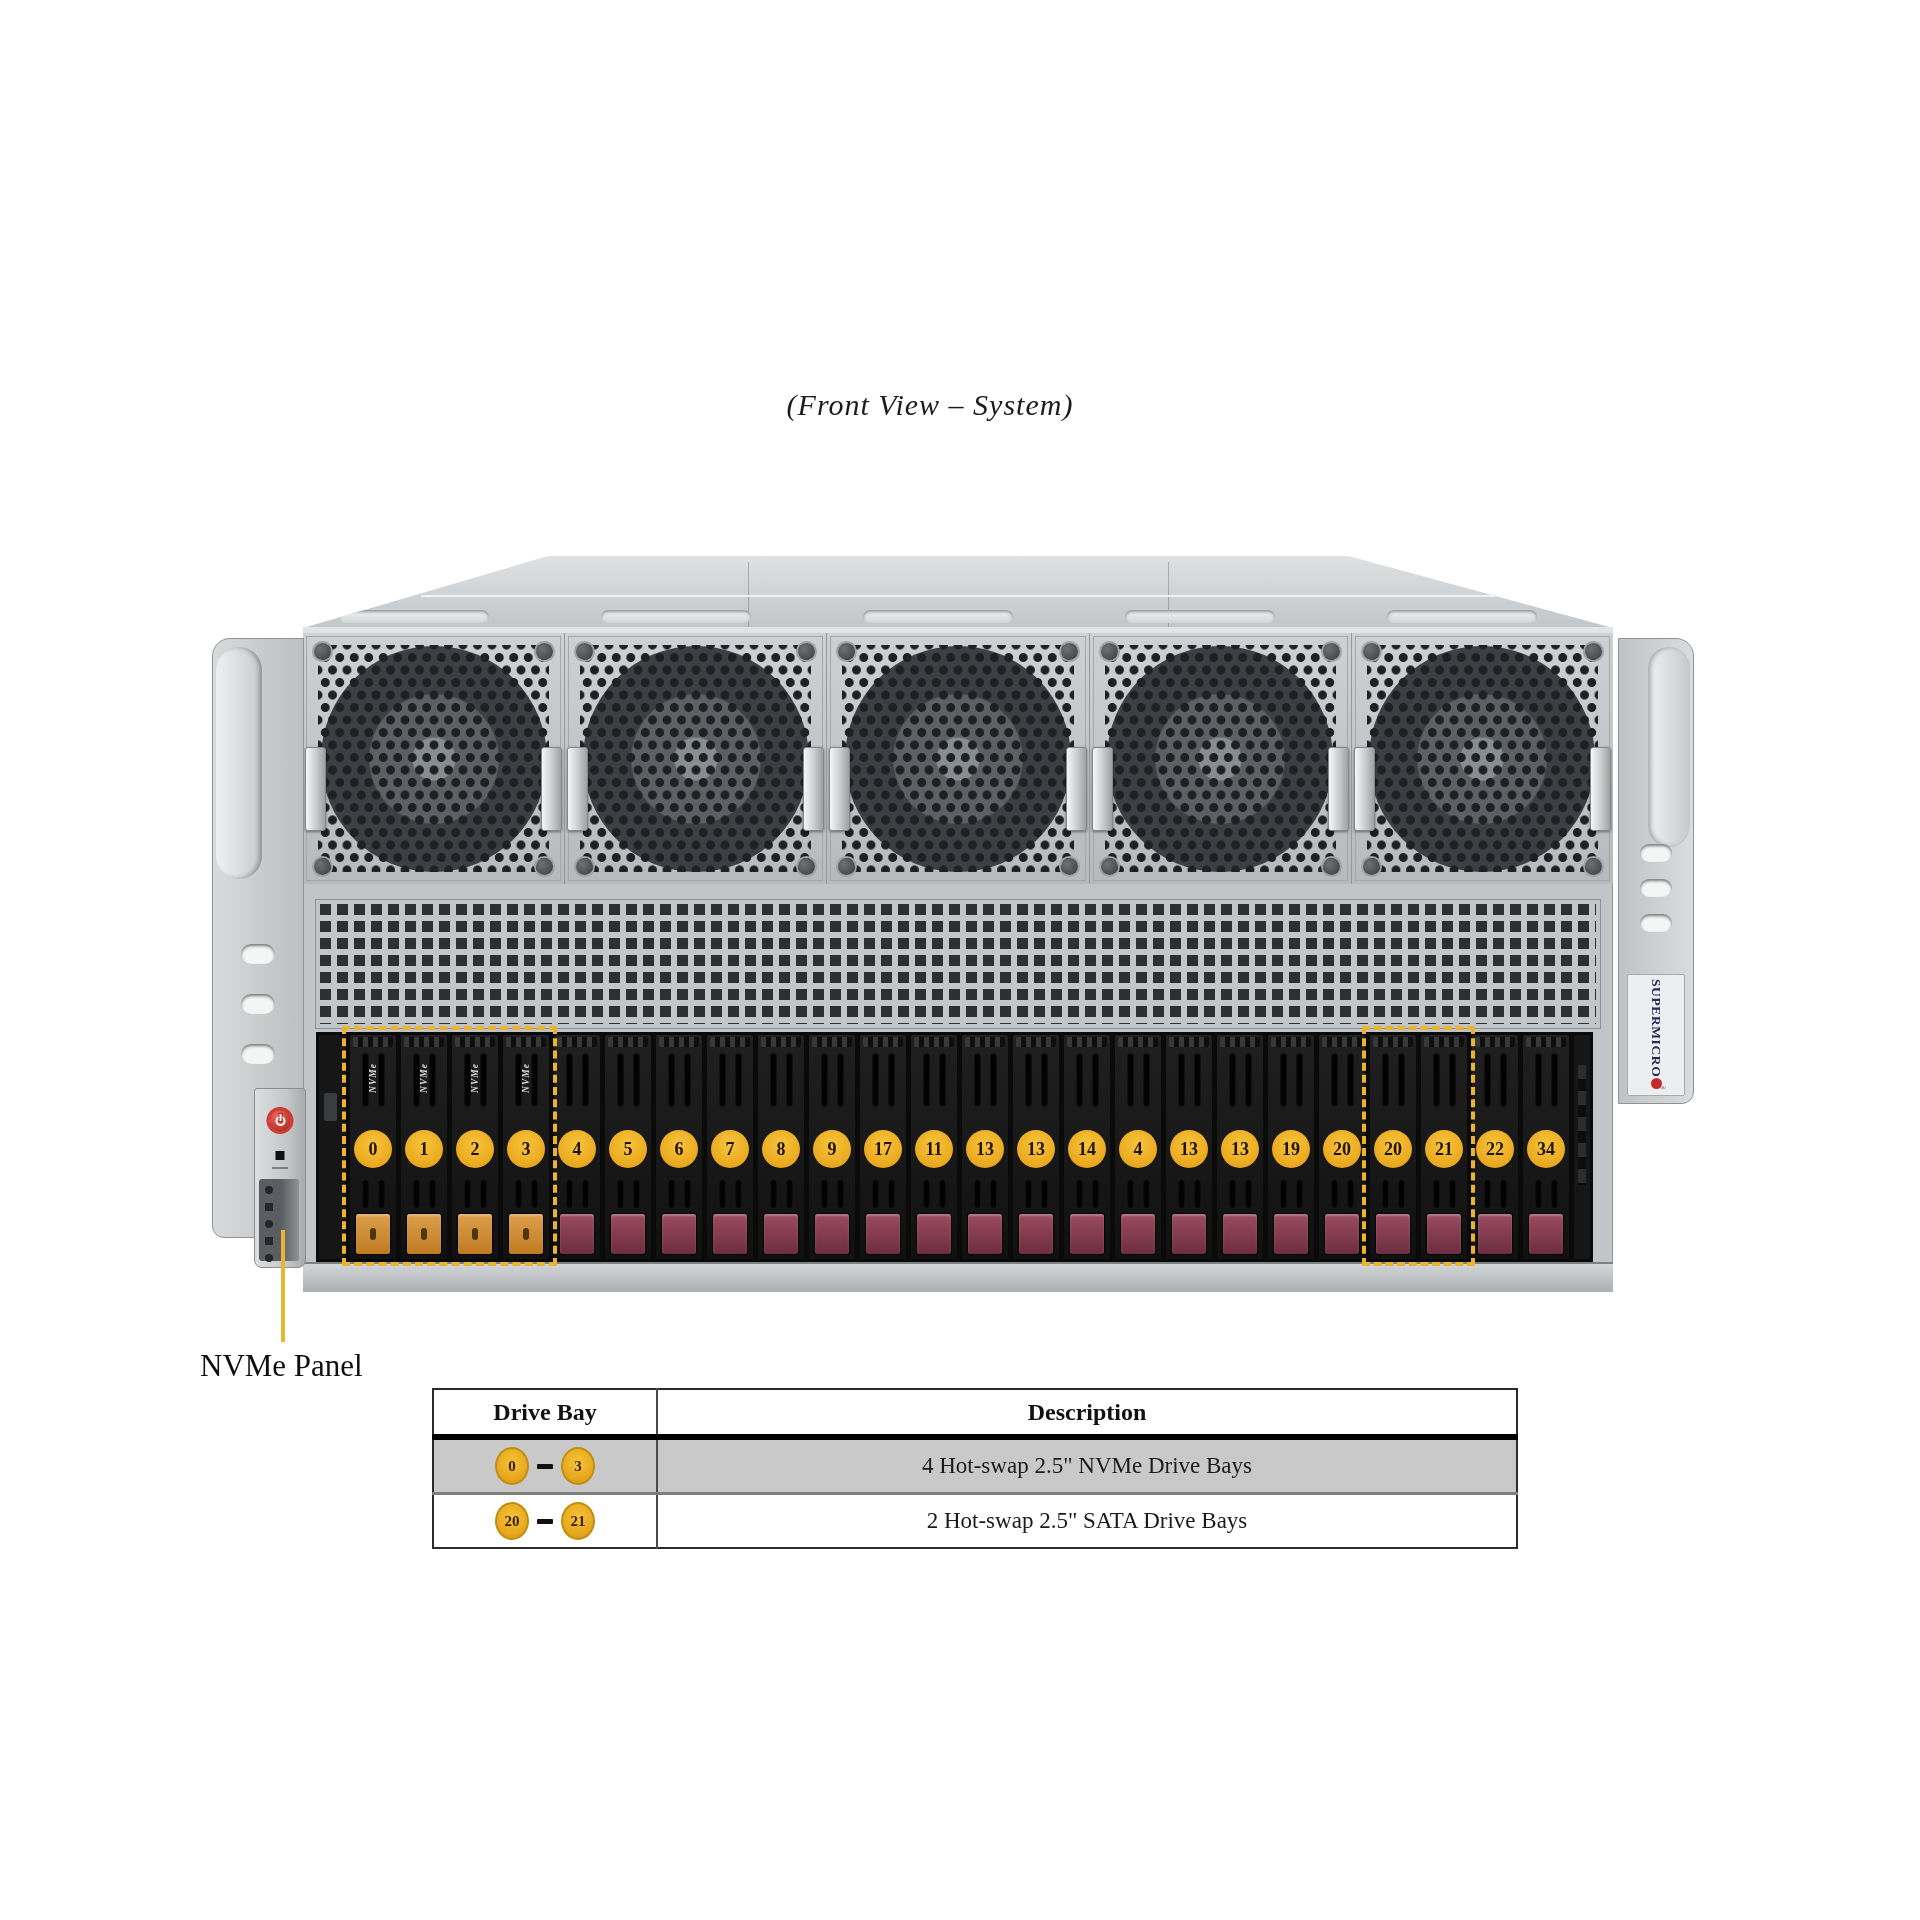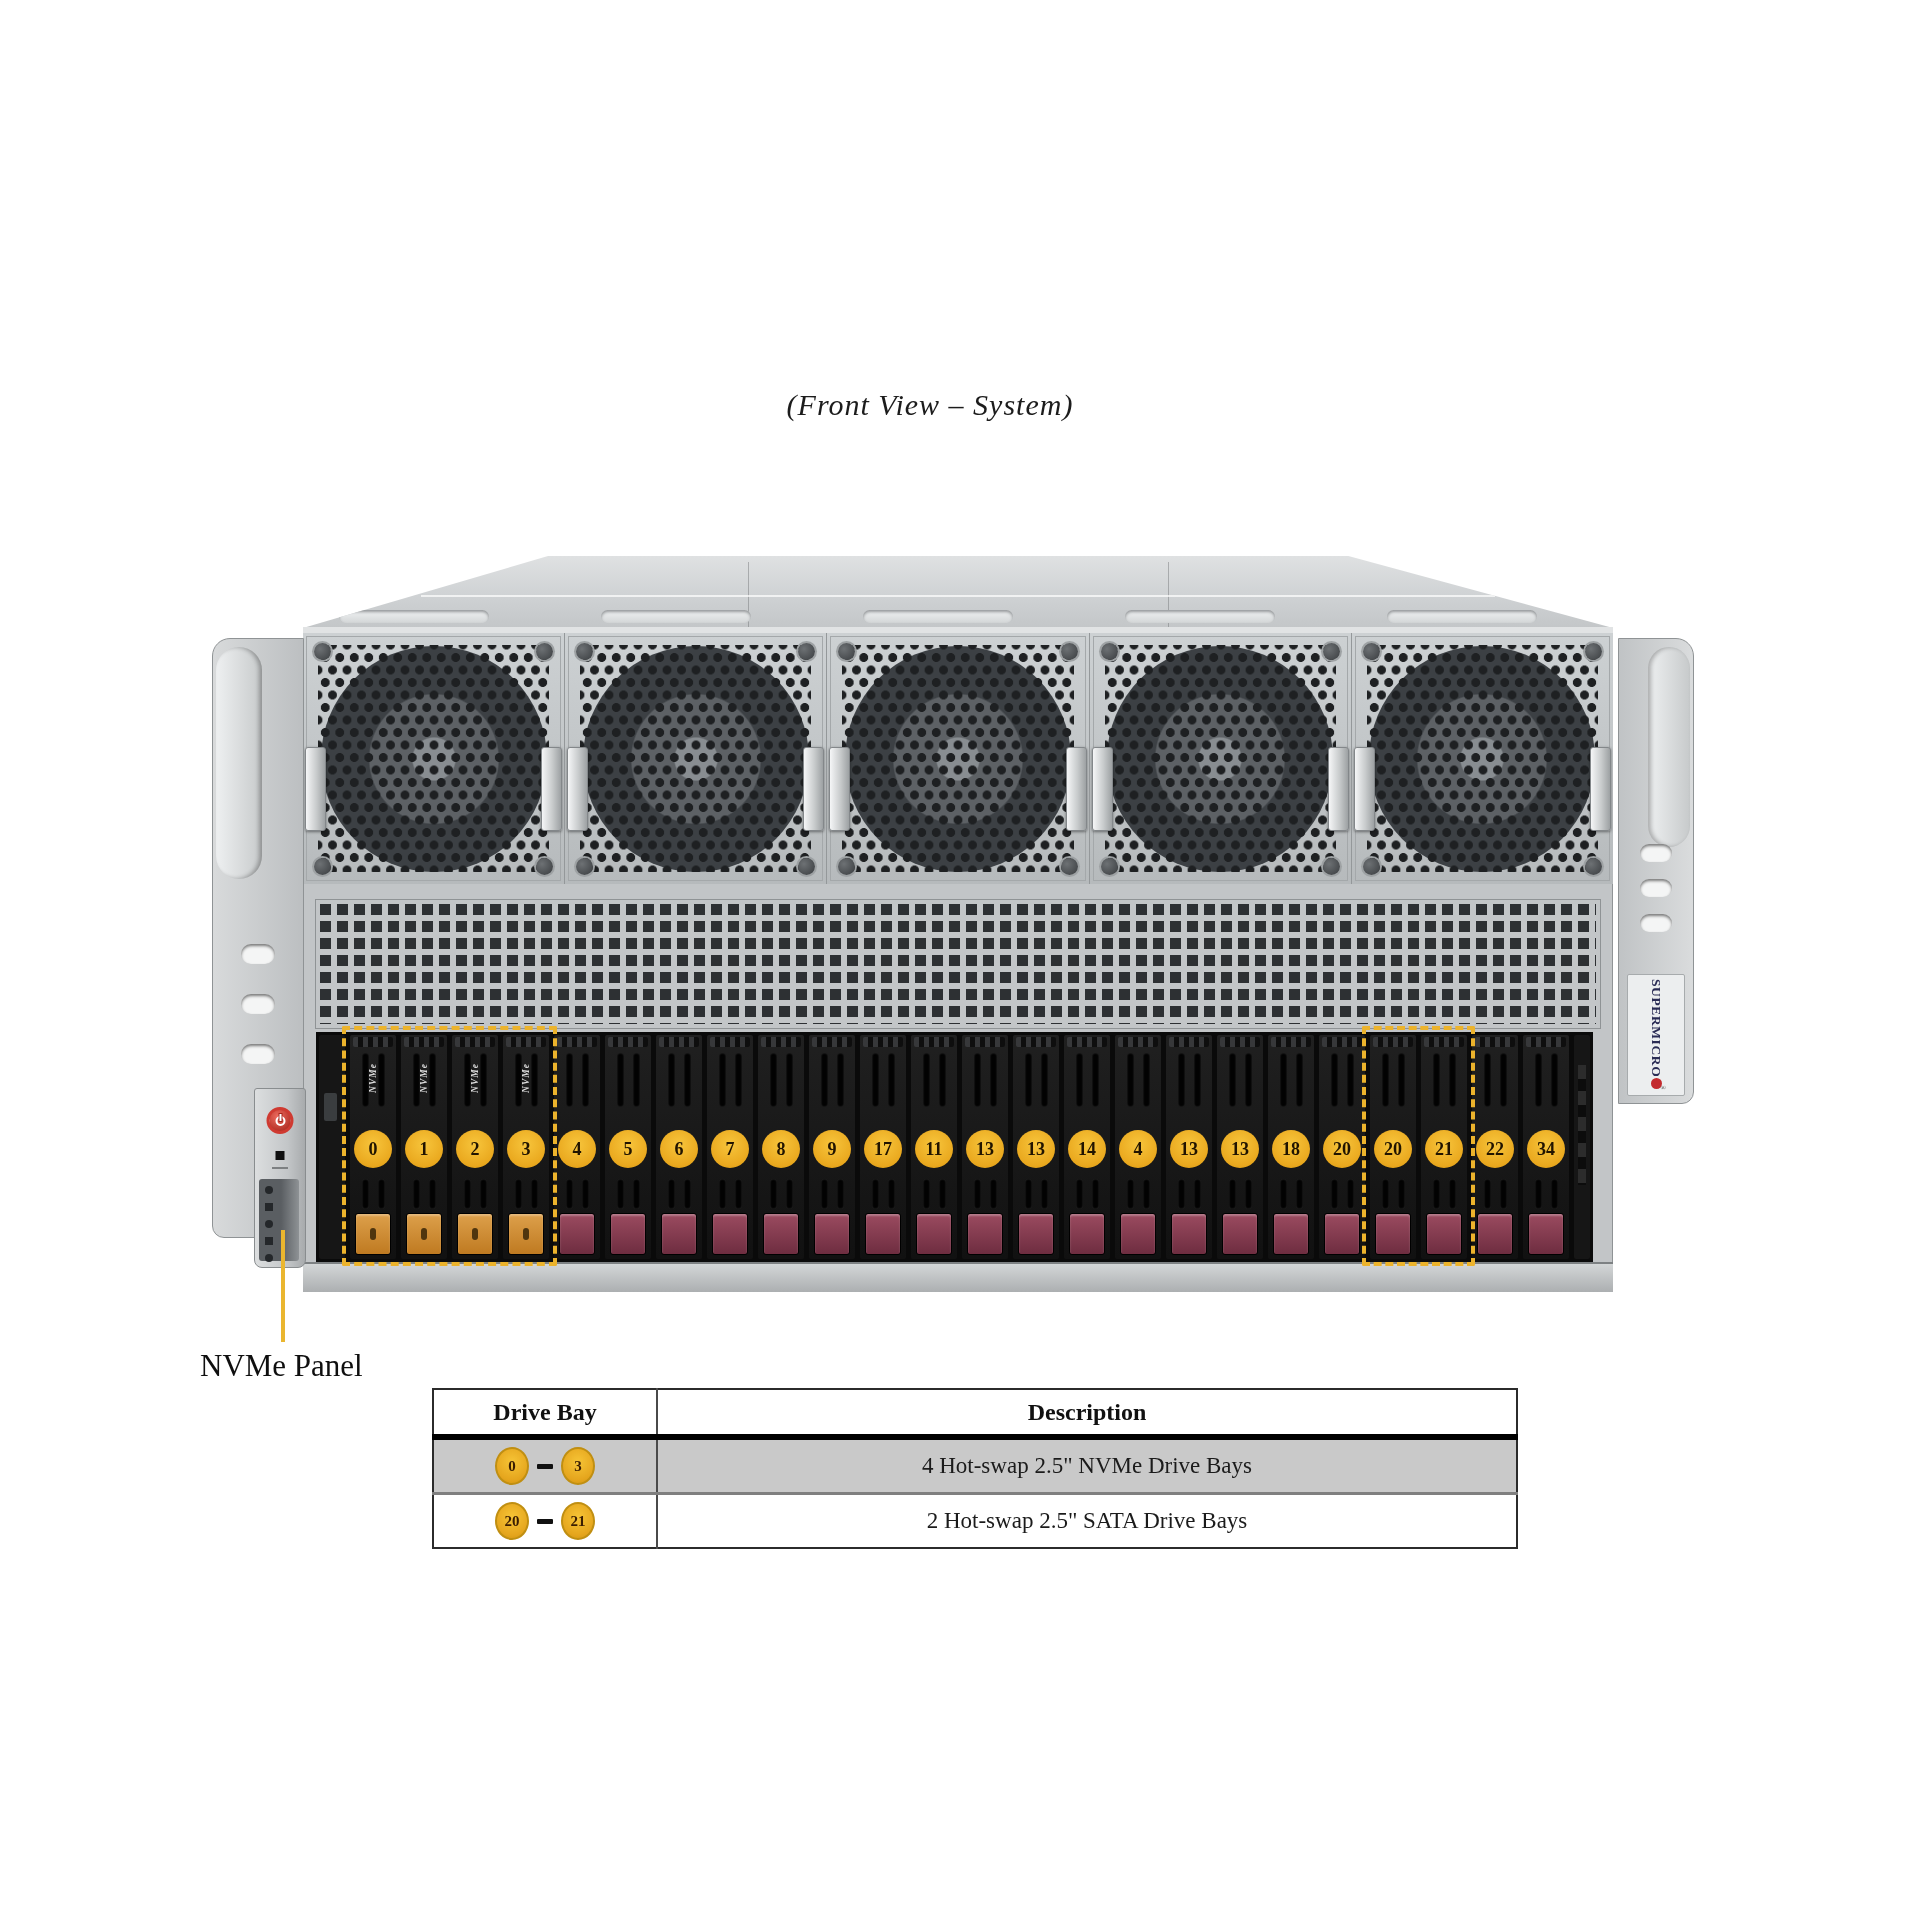--- a/index.html
+++ b/index.html
@@ -479,21 +479,21 @@
           <span class="vslot"></span>
         </div>
         <div class="latch"></div>
       </div>
       <div class="bay standard">
         <div class="cap"></div>
         <div class="vslots a">
           <span class="vslot"></span>
           <span class="vslot"></span>
         </div>
-        <div class="disc">18</div>
+        <div class="disc">19</div>
         <div class="vslots b">
           <span class="vslot"></span>
           <span class="vslot"></span>
         </div>
         <div class="latch"></div>
       </div>
       <div class="bay standard">
         <div class="cap"></div>
         <div class="vslots a">
           <span class="vslot"></span>

